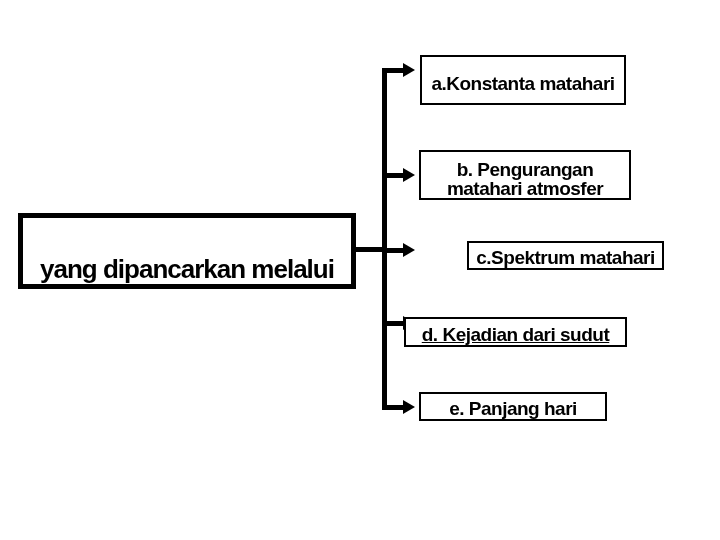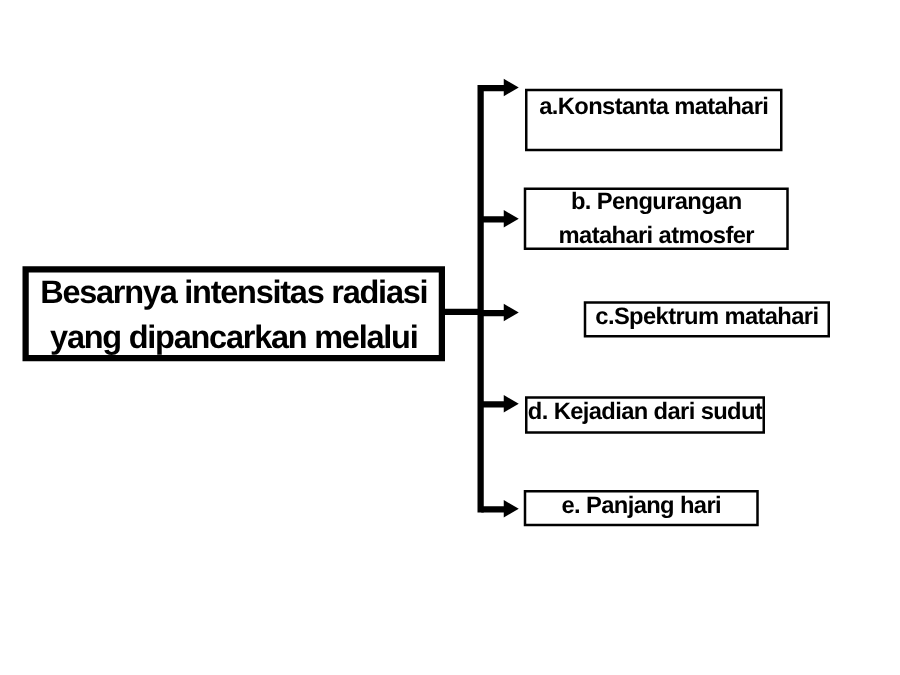--- a/index.html
+++ b/index.html
@@ -16,40 +16,40 @@
     color: #000000;
     overflow: hidden;
   }
   .box {
     position: absolute;
     box-sizing: border-box;
     background: #ffffff;
     border: 2px solid #000000;
     display: flex;
     flex-direction: column;
-    justify-content: space-between;
+    justify-content: flex-end;
     align-items: center;
     text-align: center;
     font-weight: bold;
     font-size: 19px;
     line-height: 21px;
     letter-spacing: -0.5px;
     white-space: nowrap;
   }
   .root-box {
     left: 18px; top: 213px; width: 338px; height: 76px;
     border-width: 5px;
     font-size: 26px;
     line-height: 30px;
     letter-spacing: -1px;
   }
-  .box-a { left: 420px; top: 55px;  width: 206px; height: 50px; justify-content: flex-start; padding-top: 2px; margin-top: 16px; }
+  .box-a { left: 420px; top: 55px;  width: 206px; height: 50px; justify-content: flex-start; padding-top: 16px; }
   .box-b { left: 419px; top: 150px; width: 212px; height: 50px; line-height: 19px; }
   .box-c { left: 419px; top: 241px; width: 197px; height: 29px; margin-left: 48px; }
-  .box-d { left: 420px; top: 317px; width: 192px; height: 30px; }
+  .box-d { left: 404px; top: 317px; width: 223px; height: 30px; text-decoration: underline; }
   .box-e { left: 419px; top: 392px; width: 188px; height: 29px; }
 
   .connector {
     position: absolute;
     background: #000000;
   }
   .vline { left: 382px; top: 68px; width: 5px; height: 342px; }
   .root-stub { left: 356px; top: 247px; width: 30px; height: 5px; }
 
   .arrow {
@@ -77,21 +77,20 @@
   .arrow-c { top: 243px; }
   .arrow-d { top: 316px; }
   .arrow-e { top: 400px; }
 </style>
 </head>
 <body>
 
 <div class="canvas">
 
   <div class="box root-box">
-    <div>Besarnya intensitas radiasi</div>
     <div>yang dipancarkan melalui</div>
   </div>
 
   <div class="connector root-stub"></div>
   <div class="connector vline"></div>
 
   <div class="arrow arrow-a">
     <div class="shaft"></div>
     <div class="head"></div>
   </div>

